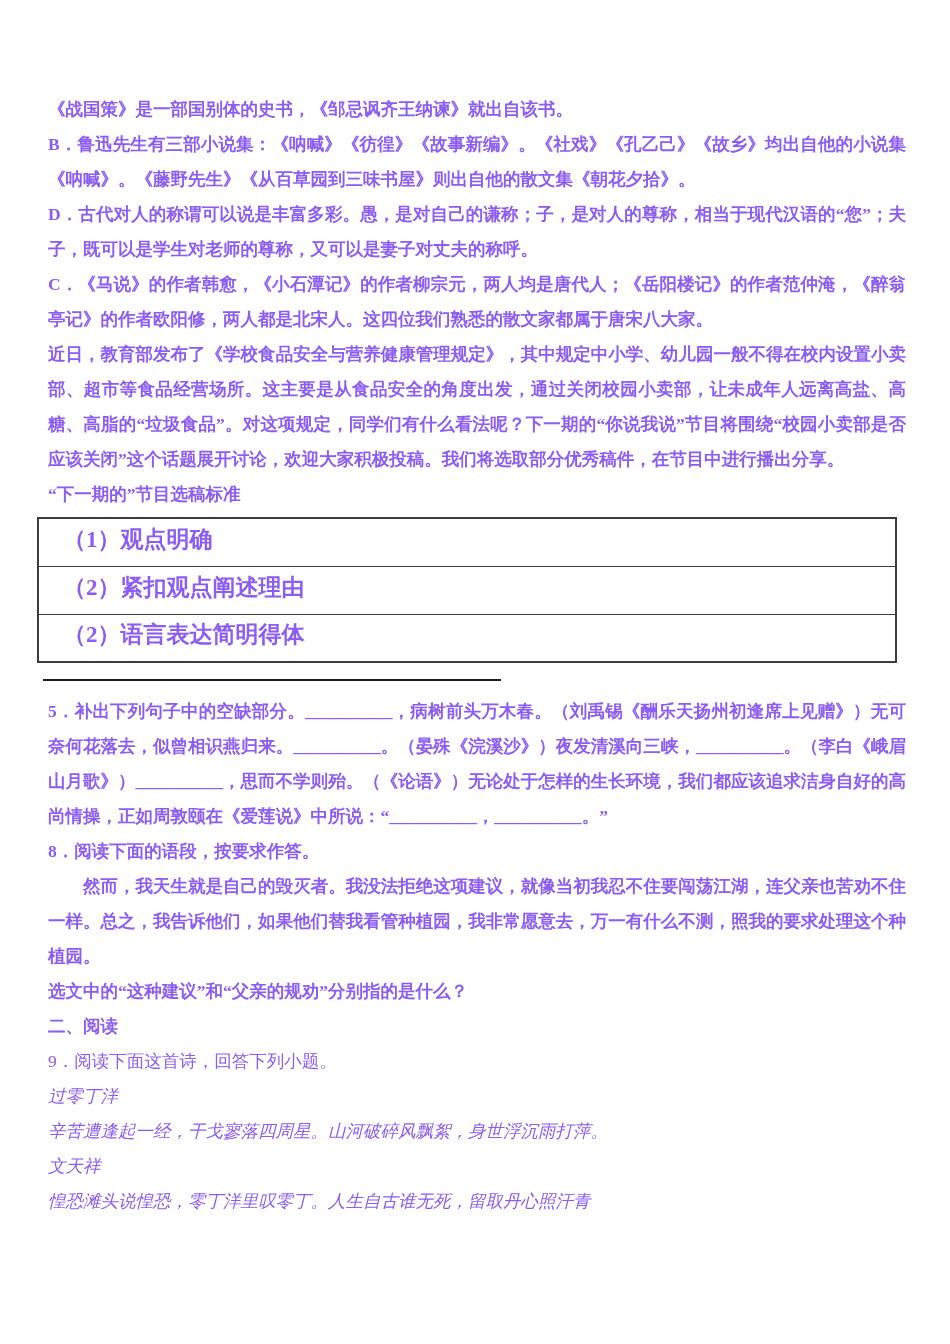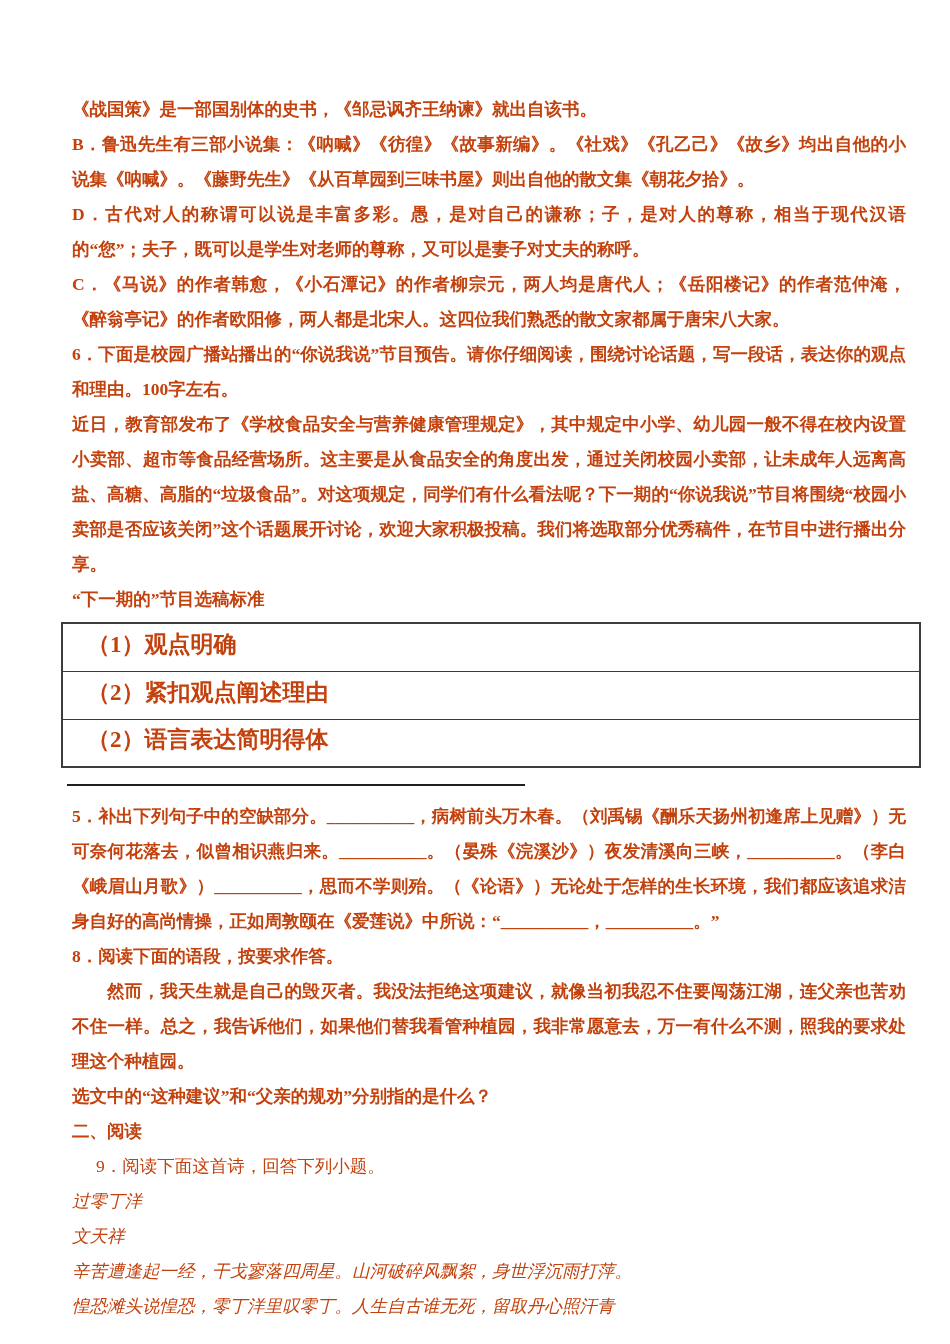--- a/index.html
+++ b/index.html
@@ -3,33 +3,33 @@
 <meta charset="utf-8">
 <style>
   * { box-sizing: border-box; }
   html, body { margin: 0; padding: 0; background: #ffffff; }
   .page {
     position: relative;
     width: 950px;
     height: 1344px;
     margin: 0 auto;
     background: #ffffff;
-    color: #c2410c;
-    padding: 92px 44px 0 72px;
+    color: #8b5cf6;
+    padding: 92px 44px 0 48px;
     overflow: hidden;
     font-family: "Liberation Serif", "DejaVu Serif", serif;
     font-size: 17.5px;
     line-height: 35px;
     text-align: justify;
   }
   p { margin: 0; word-break: break-all; }
   .t-b  { font-weight: 700; font-style: normal; }   
   .t-k  { font-weight: 700; }   
   .t-kl { font-weight: 400; font-style: italic; }   
-  .t-r  { font-weight: 400; font-style: normal; margin-left: 24px; }   
+  .t-r  { font-weight: 400; font-style: normal; }   
   .indent { text-indent: 2em; }
 
   table.criteria {
     border-collapse: collapse;
     width: 860px;
     margin: 5px 0 0 -11px;
     table-layout: fixed;
   }
   table.criteria td {
     border: 1.5px solid #3c3c3c;
@@ -56,21 +56,20 @@
 <div class="page">
 
   <p class="t-b">《战国策》是一部国别体的史书，《邹忌讽齐王纳谏》就出自该书。</p>
 
   <p class="t-b">B．鲁迅先生有三部小说集：《呐喊》《彷徨》《故事新编》。《社戏》《孔乙己》《故乡》均出自他的小说集《呐喊》。《藤野先生》《从百草园到三味书屋》则出自他的散文集《朝花夕拾》。</p>
 
   <p class="t-b">D．古代对人的称谓可以说是丰富多彩。愚，是对自己的谦称；子，是对人的尊称，相当于现代汉语的“您”；夫子，既可以是学生对老师的尊称，又可以是妻子对丈夫的称呼。</p>
 
   <p class="t-b">C．《马说》的作者韩愈，《小石潭记》的作者柳宗元，两人均是唐代人；《岳阳楼记》的作者范仲淹，《醉翁亭记》的作者欧阳修，两人都是北宋人。这四位我们熟悉的散文家都属于唐宋八大家。</p>
 
-  <p class="t-b">6．下面是校园广播站播出的“你说我说”节目预告。请你仔细阅读，围绕讨论话题，写一段话，表达你的观点和理由。100字左右。</p>
 
   <p class="t-k">近日，教育部发布了《学校食品安全与营养健康管理规定》，其中规定中小学、幼儿园一般不得在校内设置小卖部、超市等食品经营场所。这主要是从食品安全的角度出发，通过关闭校园小卖部，让未成年人远离高盐、高糖、高脂的“垃圾食品”。对这项规定，同学们有什么看法呢？下一期的“你说我说”节目将围绕“校园小卖部是否应该关闭”这个话题展开讨论，欢迎大家积极投稿。我们将选取部分优秀稿件，在节目中进行播出分享。</p>
 
   <p class="t-b">“下一期的”节目选稿标准</p>
 
   <table class="criteria">
     <tbody>
       <tr>
         <td>（1）观点明确</td>
       </tr>
@@ -92,18 +91,18 @@
   <p class="t-k indent">然而，我天生就是自己的毁灭者。我没法拒绝这项建议，就像当初我忍不住要闯荡江湖，连父亲也苦劝不住一样。总之，我告诉他们，如果他们替我看管种植园，我非常愿意去，万一有什么不测，照我的要求处理这个种植园。</p>
 
   <p class="t-b">选文中的“这种建议”和“父亲的规劝”分别指的是什么？</p>
 
   <p class="t-b">二、阅读</p>
 
   <p class="t-r">9．阅读下面这首诗，回答下列小题。</p>
 
   <div class="poem">
     <p class="t-kl">过零丁洋</p>
+    <p class="t-kl">辛苦遭逢起一经，干戈寥落四周星。山河破碎风飘絮，身世浮沉雨打萍。</p>
     <p class="t-kl">文天祥</p>
-    <p class="t-kl">辛苦遭逢起一经，干戈寥落四周星。山河破碎风飘絮，身世浮沉雨打萍。</p>
     <p class="t-kl">惶恐滩头说惶恐，零丁洋里叹零丁。人生自古谁无死，留取丹心照汗青</p>
   </div>
 
 </div>
 
 </body></html>

